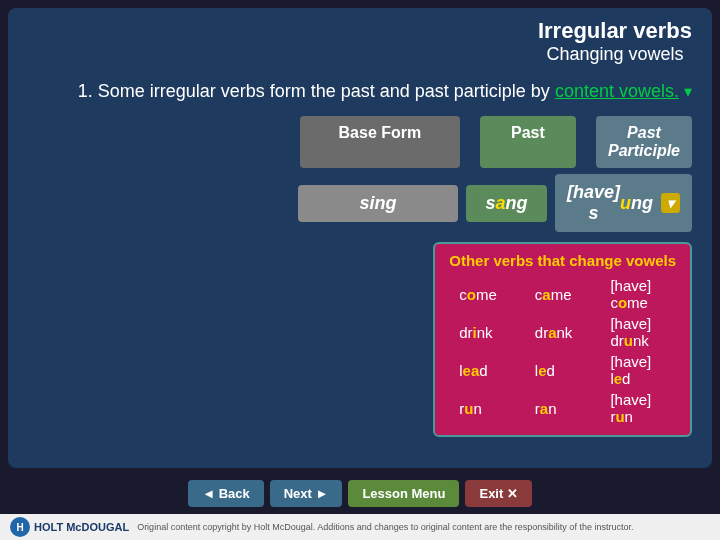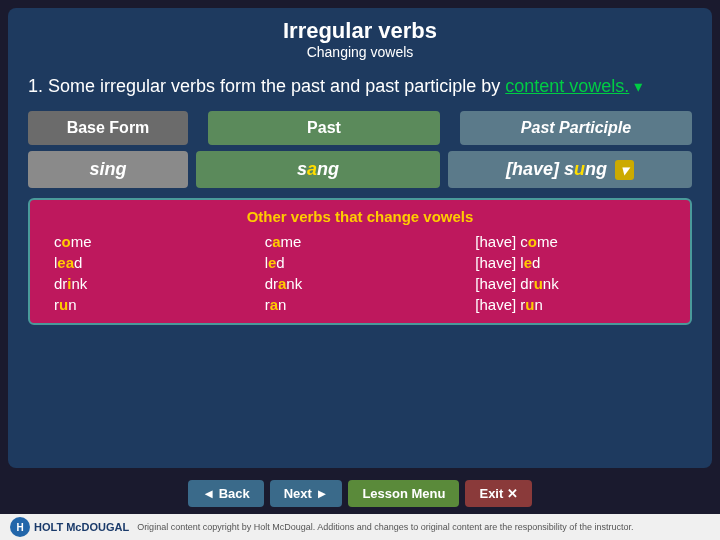--- a/index.html
+++ b/index.html
@@ -15,35 +15,36 @@
     }
 
     .main-content {
       flex: 1;
       background: #1e3a5f;
       margin: 8px 8px 0 8px;
       border-radius: 8px;
       padding: 10px 20px 6px 20px;
       display: flex;
       flex-direction: column;
+      align-items: flex-end;
     }
 
     .title-area {
       text-align: center;
       margin-bottom: 6px;
     }
 
     .main-title {
       font-size: 22px;
       font-weight: bold;
       color: white;
     }
 
     .subtitle {
-      font-size: 14px;
+      font-size: 18px;
       color: white;
       font-weight: normal;
     }
 
     .intro-text {
       font-size: 18px;
       color: white;
       margin: 8px 0 12px 0;
       line-height: 1.4;
     }
@@ -310,28 +311,28 @@
   <div class="other-verbs-box">
     <div class="other-verbs-title">Other verbs that change vowels</div>
     <table class="verb-table">
       <tbody>
         <tr>
           <td><span>c</span><span class="co-highlight">o</span><span>me</span></td>
           <td><span>c</span><span class="co-highlight">a</span><span>me</span></td>
           <td>[have] c<span class="co-highlight">o</span>me</td>
         </tr>
         <tr>
+          <td><span>dr</span><span class="dr-highlight">i</span><span>nk</span></td>
+          <td><span>dr</span><span class="dr-highlight">a</span><span>nk</span></td>
+          <td>[have] dr<span class="dr-highlight">u</span>nk</td>
+        </tr>
+        <tr>
           <td><span>l</span><span class="le-highlight">ea</span><span>d</span></td>
           <td><span>l</span><span class="le-highlight">e</span><span>d</span></td>
           <td>[have] l<span class="le-highlight">e</span>d</td>
-        </tr>
-        <tr>
-          <td><span>dr</span><span class="dr-highlight">i</span><span>nk</span></td>
-          <td><span>dr</span><span class="dr-highlight">a</span><span>nk</span></td>
-          <td>[have] dr<span class="dr-highlight">u</span>nk</td>
         </tr>
         <tr>
           <td><span>r</span><span class="ru-highlight">u</span><span>n</span></td>
           <td><span>r</span><span class="ru-highlight">a</span><span>n</span></td>
           <td>[have] r<span class="ru-highlight">u</span>n</td>
         </tr>
       </tbody>
     </table>
   </div>
 </div>

